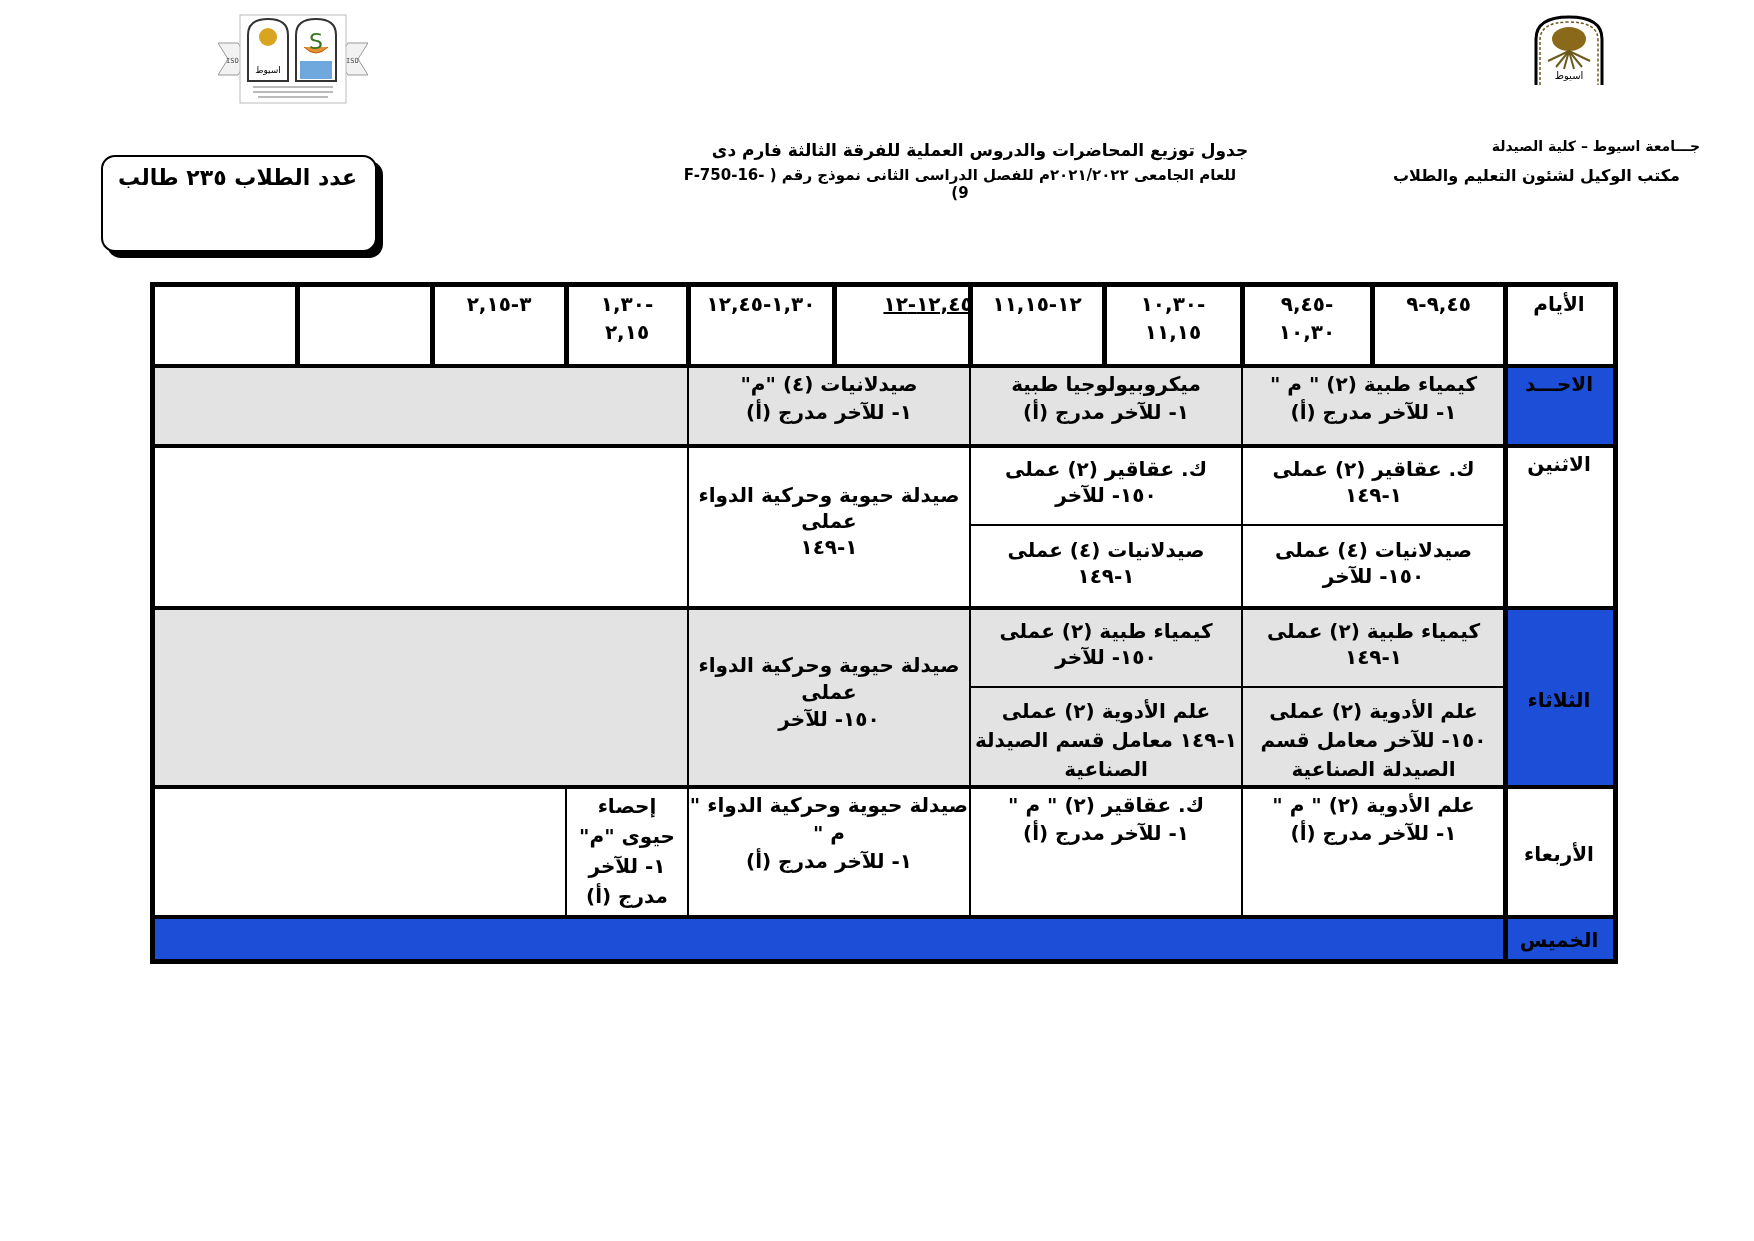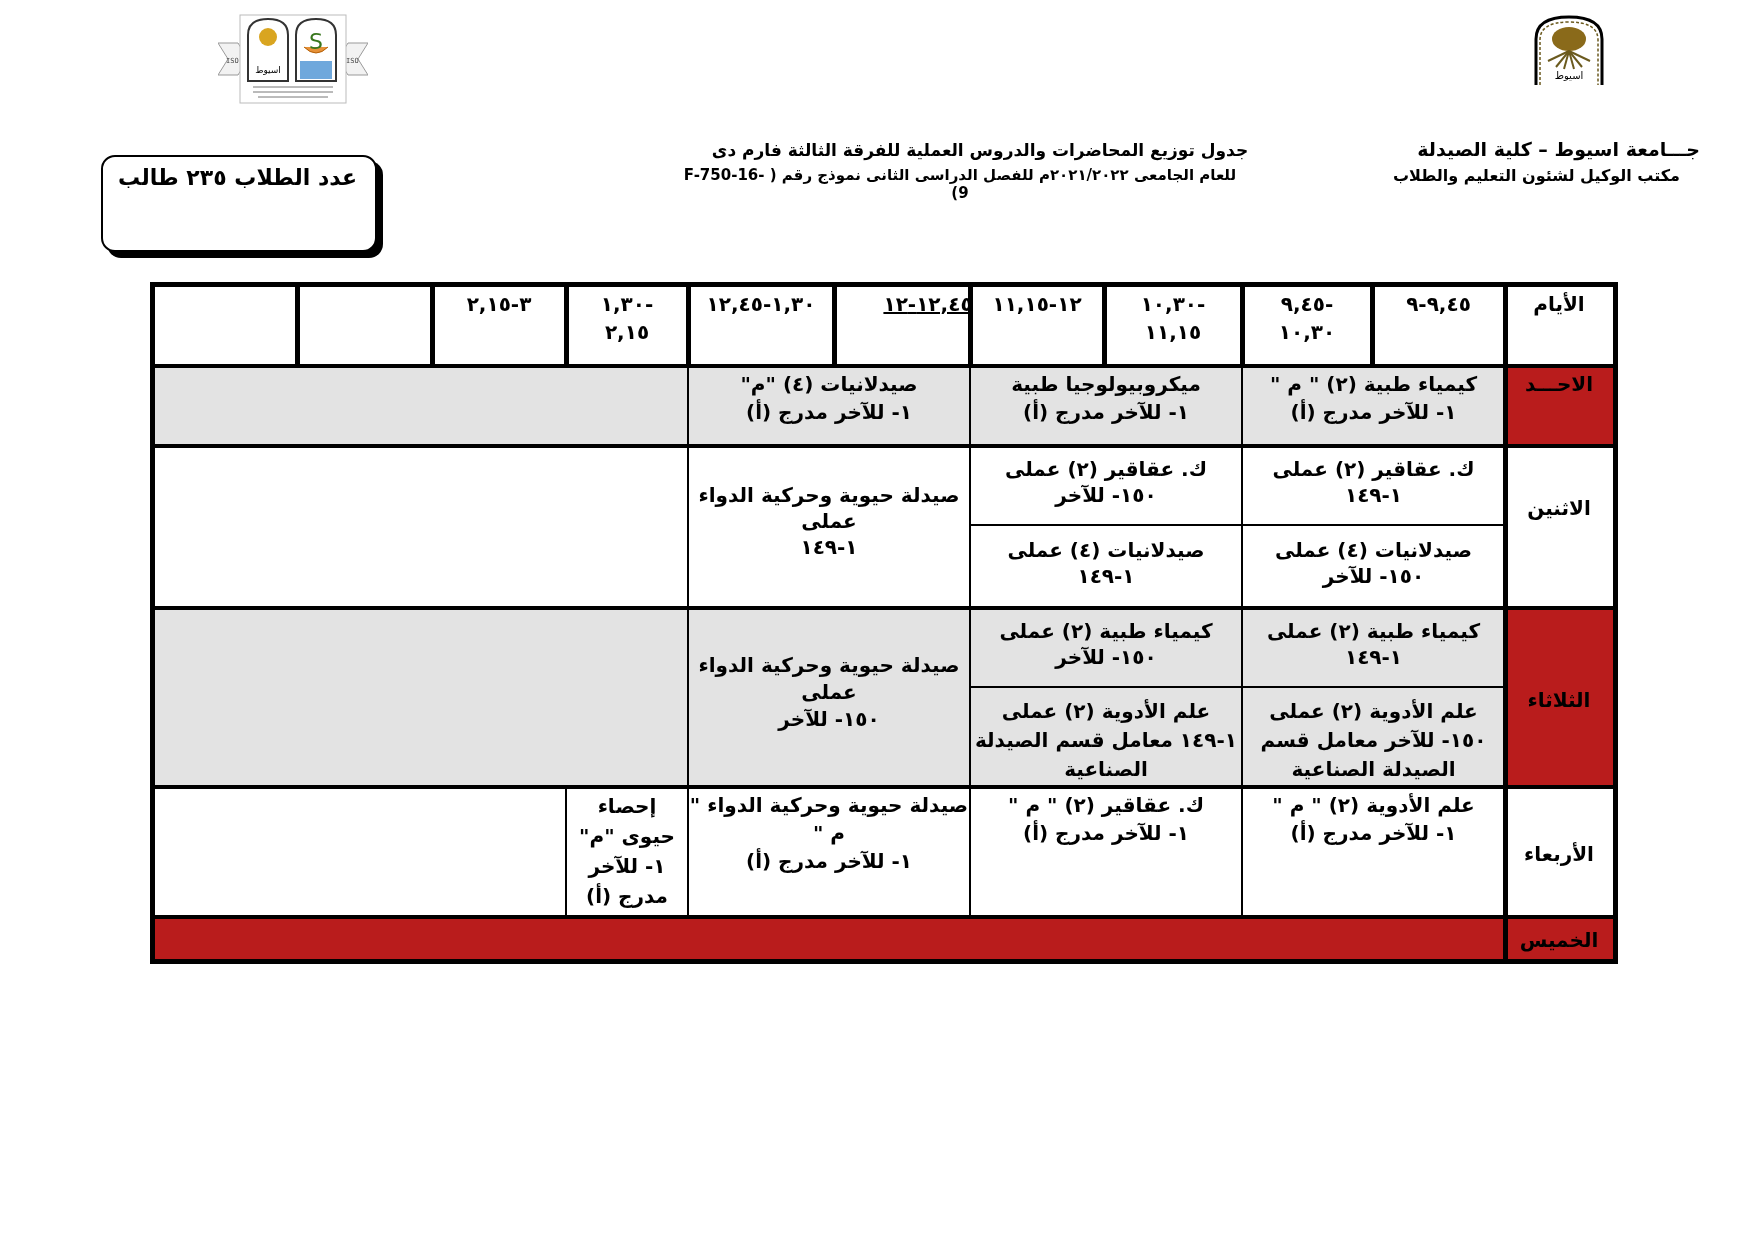--- a/index.html
+++ b/index.html
@@ -1,29 +1,29 @@
 <!DOCTYPE html>
 <html><head>
 <meta charset="utf-8">
 <style>
   html,body{margin:0;padding:0;background:#fff;}
   body{width:1754px;height:1241px;position:relative;overflow:hidden;font-family:"DejaVu Sans",sans-serif;color:#000;}
   .abs{position:absolute;}
   .ar{direction:rtl;font-weight:bold;}
-  .hdr-right-title{left:1400px;top:138px;width:300px;text-align:right;font-size:19px;}
+  .hdr-right-title{left:1400px;top:138px;width:300px;text-align:right;font-size:14px;}
   .hdr-right-sub{left:1380px;top:166px;width:300px;text-align:right;font-size:16px;}
   .hdr-center-title{left:700px;top:140px;width:560px;text-align:center;font-size:17px;}
   .hdr-center-sub{left:680px;top:166px;width:560px;text-align:center;font-size:15px;}
   .count-box{left:101px;top:155px;width:272px;height:93px;border:2px solid #000;border-radius:14px;box-shadow:6px 6px 0 #000;background:#fff;}
   .count-text{position:absolute;right:18px;top:8px;font-size:22px;direction:rtl;font-weight:bold;}
   .logo-right{left:1530px;top:15px;width:78px;height:70px;}
   .logo-left{left:218px;top:13px;width:150px;height:92px;}
   .cell{position:absolute;box-sizing:border-box;display:flex;flex-direction:column;align-items:center;text-align:center;direction:rtl;font-weight:bold;font-size:20px;line-height:28px;padding-top:4px;}
   .shade{background:#e3e3e3;}
-  .shade2{background:#b91c1c;}
+  .shade2{background:#1d4ed8;}
   .tline{position:absolute;background:#000;}
 </style>
 </head>
 <body>
 
 <div class="abs ar hdr-right-title">جـــامعة اسيوط – كلية الصيدلة</div>
 <div class="abs ar hdr-right-sub">مكتب الوكيل لشئون التعليم والطلاب</div>
 <div class="abs ar hdr-center-title">جدول توزيع المحاضرات والدروس العملية للفرقة الثالثة فارم دى</div>
 <div class="abs ar hdr-center-sub">للعام الجامعى ٢٠٢١/٢٠٢٢م للفصل الدراسى الثانى نموذج رقم ( F-750-16-9)</div>
 
@@ -118,21 +118,21 @@
   <div class="cell shade" style="left:970px;top:366px;width:272px;height:80px;">
       <span>ميكروبيولوجيا طبية</span>
       <span>١- للآخر مدرج (أ)</span>
     </div>
   <div class="cell shade" style="left:688px;top:366px;width:282px;height:80px;">
       <span>صيدلانيات (٤) "م"</span>
       <span>١- للآخر مدرج (أ)</span>
     </div>
   <div class="cell shade" style="left:155px;top:366px;width:533px;height:80px;"></div>
 
-  <div class="cell" style="left:1505px;top:446px;width:108px;height:162px;margin-top:44px;">
+  <div class="cell" style="left:1505px;top:446px;width:108px;height:162px;">
       <span>الاثنين</span>
     </div>
   <div class="cell" style="left:1242px;top:446px;width:263px;height:79px;padding-top:10px;line-height:26px;">
       <span>ك. عقاقير (٢) عملى</span>
       <span>١-١٤٩</span>
     </div>
   <div class="cell" style="left:970px;top:446px;width:272px;height:79px;padding-top:10px;line-height:26px;">
       <span>ك.  عقاقير (٢) عملى</span>
       <span>١٥٠- للآخر</span>
     </div>

